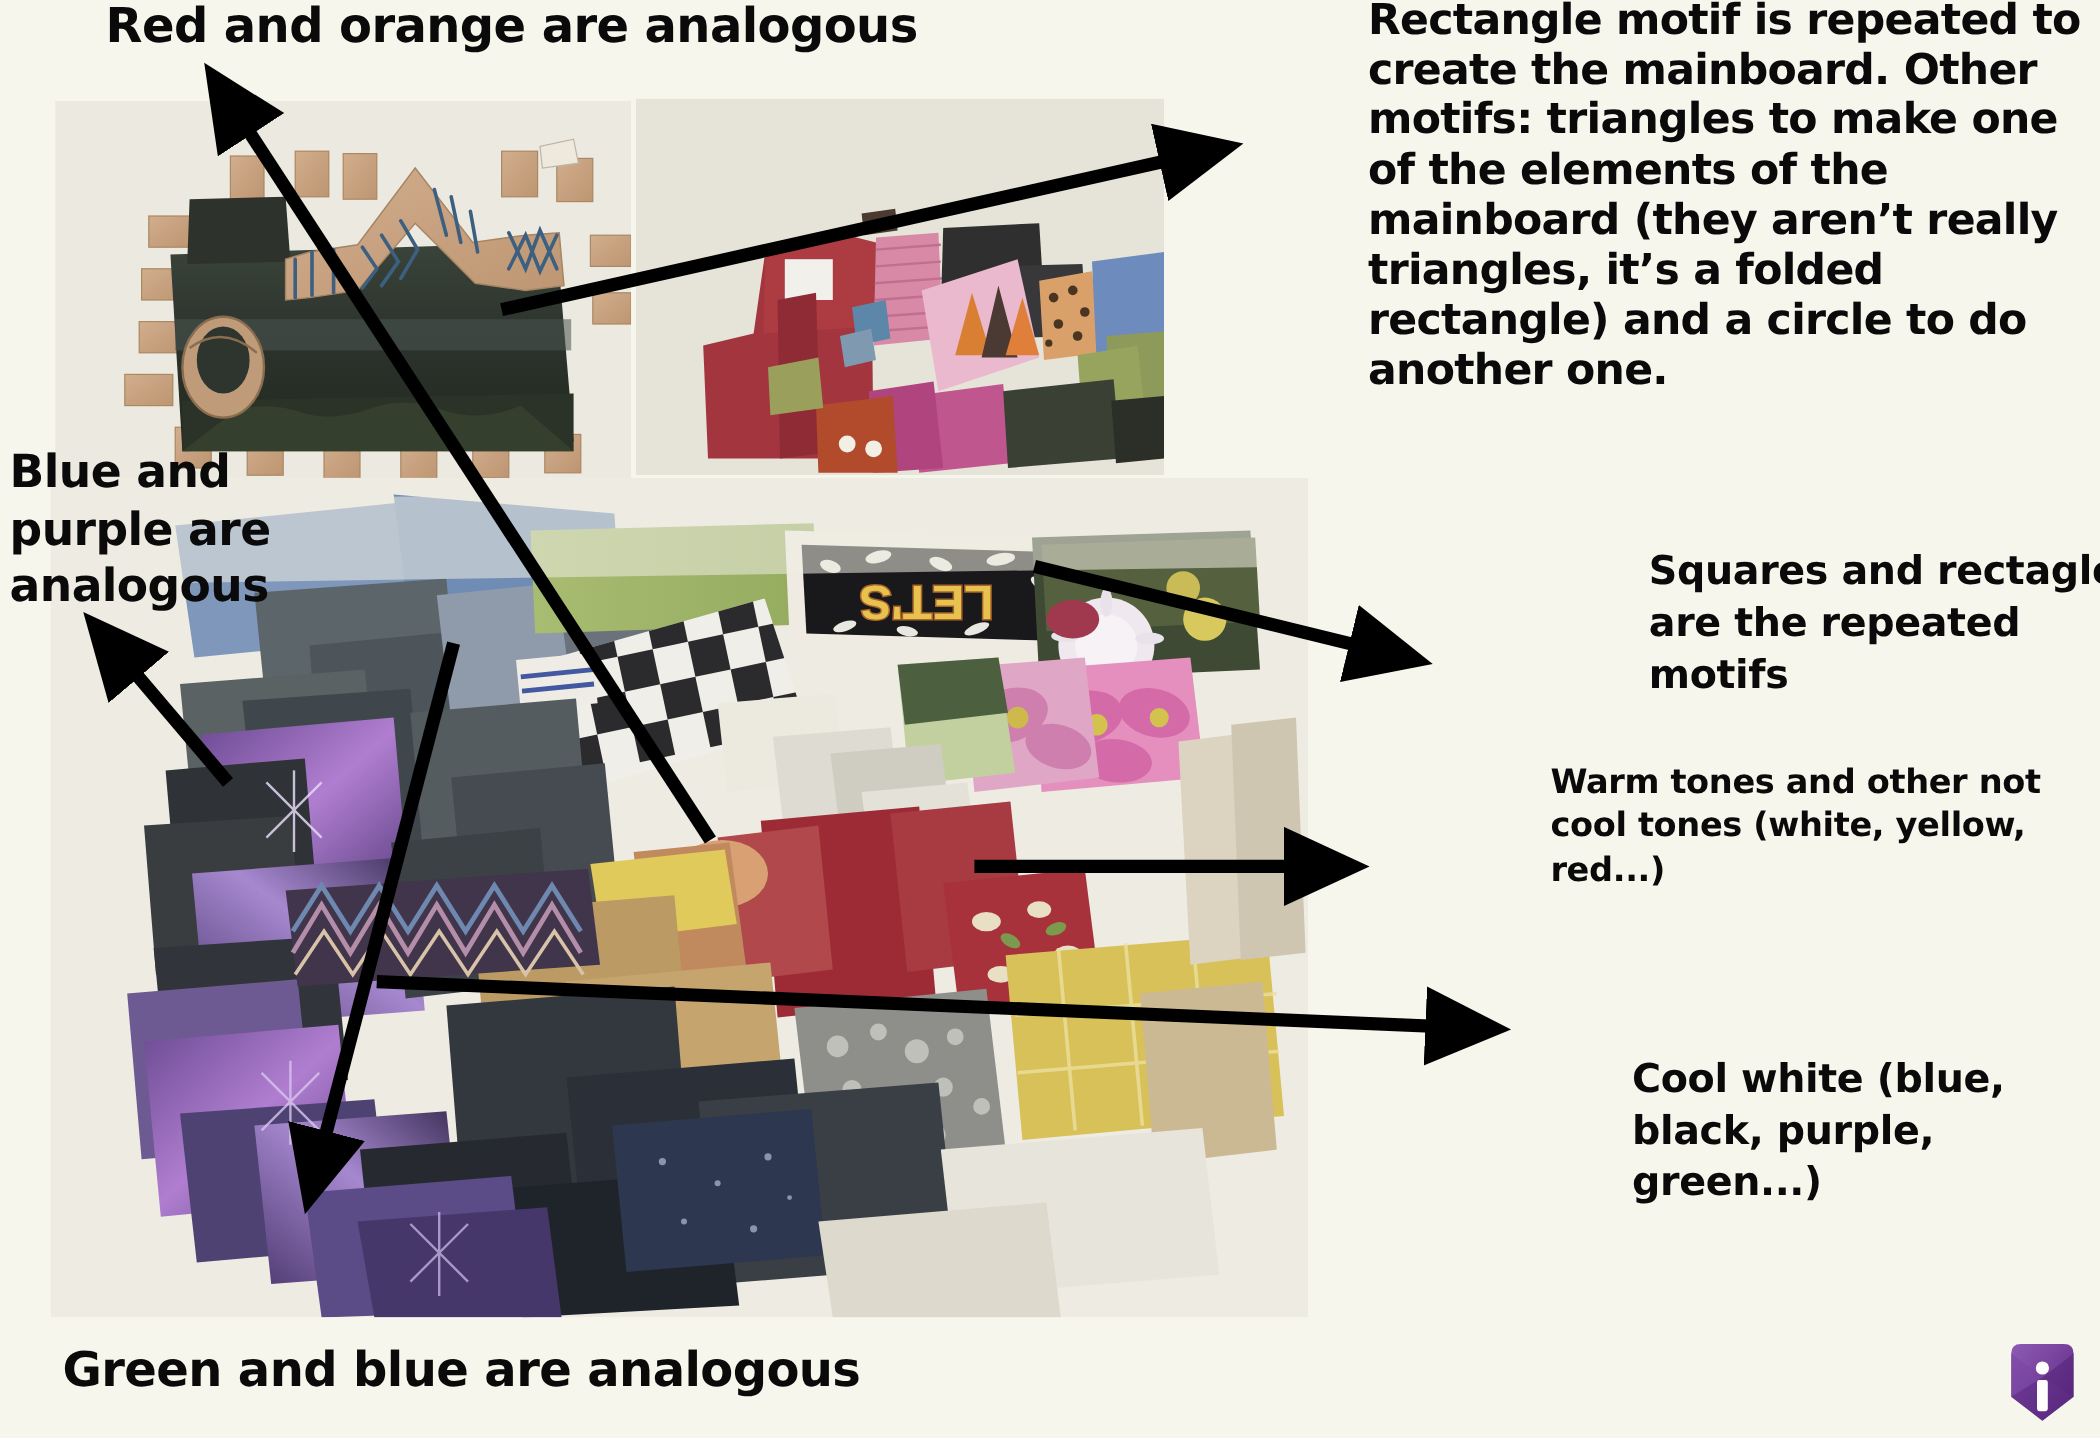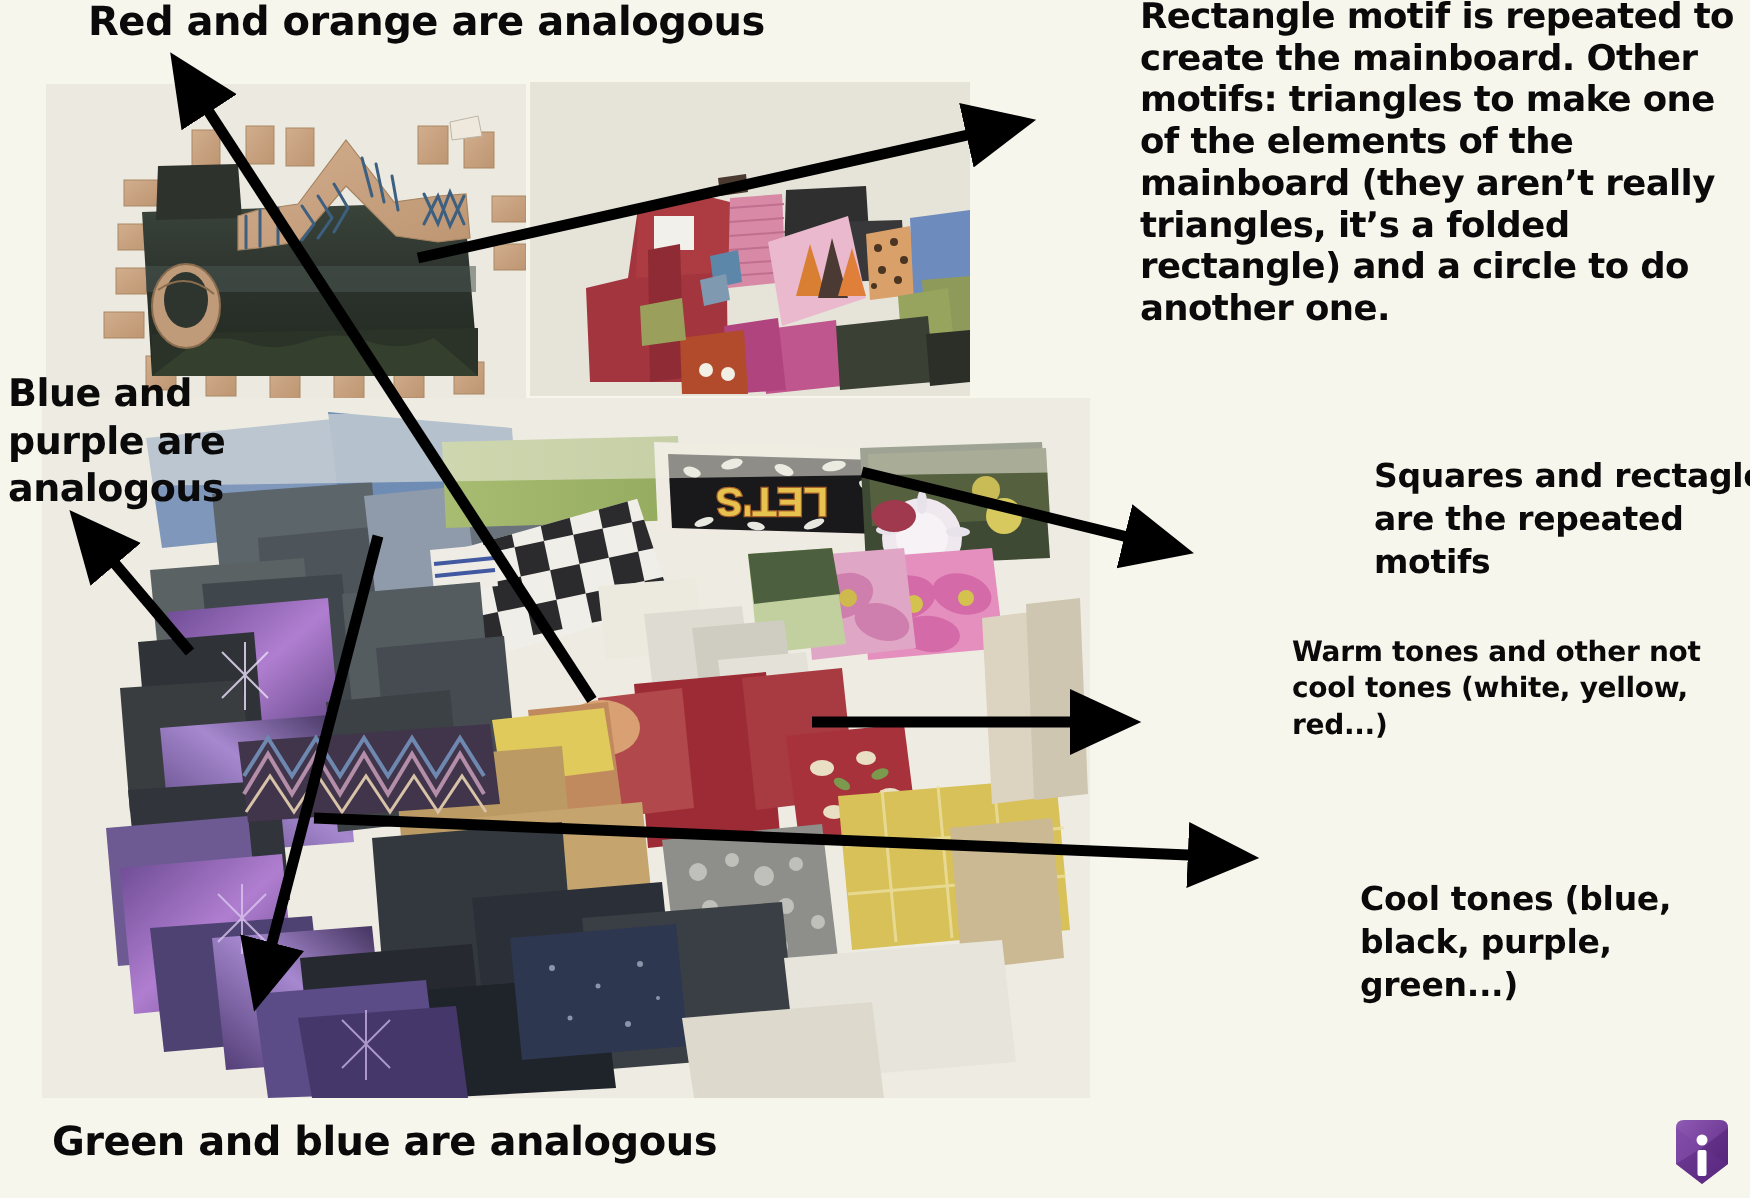--- a/index.html
+++ b/index.html
@@ -439,21 +439,21 @@
   <div class="ann" id="title-red-orange">Red and orange are analogous</div>
 
   <div class="ann" id="note-rectangle-motif">Rectangle motif is repeated to create the mainboard. Other motifs: triangles to make one of the elements of the mainboard (they aren’t really triangles, it’s a folded rectangle) and a circle to do another one.</div>
 
   <div class="ann" id="note-blue-purple">Blue and purple are analogous</div>
 
   <div class="ann" id="note-squares">Squares and rectagles are the repeated motifs</div>
 
   <div class="ann" id="note-warm">Warm tones and other not cool tones (white, yellow, red...)</div>
 
-  <div class="ann" id="note-cool">Cool tones (blue, black, purple, green...)</div>
+  <div class="ann" id="note-cool">Cool white (blue, black, purple, green...)</div>
 
   <div class="ann" id="note-green-blue">Green and blue are analogous</div>
 
   <div class="logo">
     <svg viewBox="0 0 64 68">
       <defs>
         <linearGradient id="lg1" x1="0" y1="0" x2="1" y2="1">
           <stop offset="0%" stop-color="#8e5bb4"></stop>
             <stop offset="100%" stop-color="#5b2580"></stop>
         </linearGradient>

